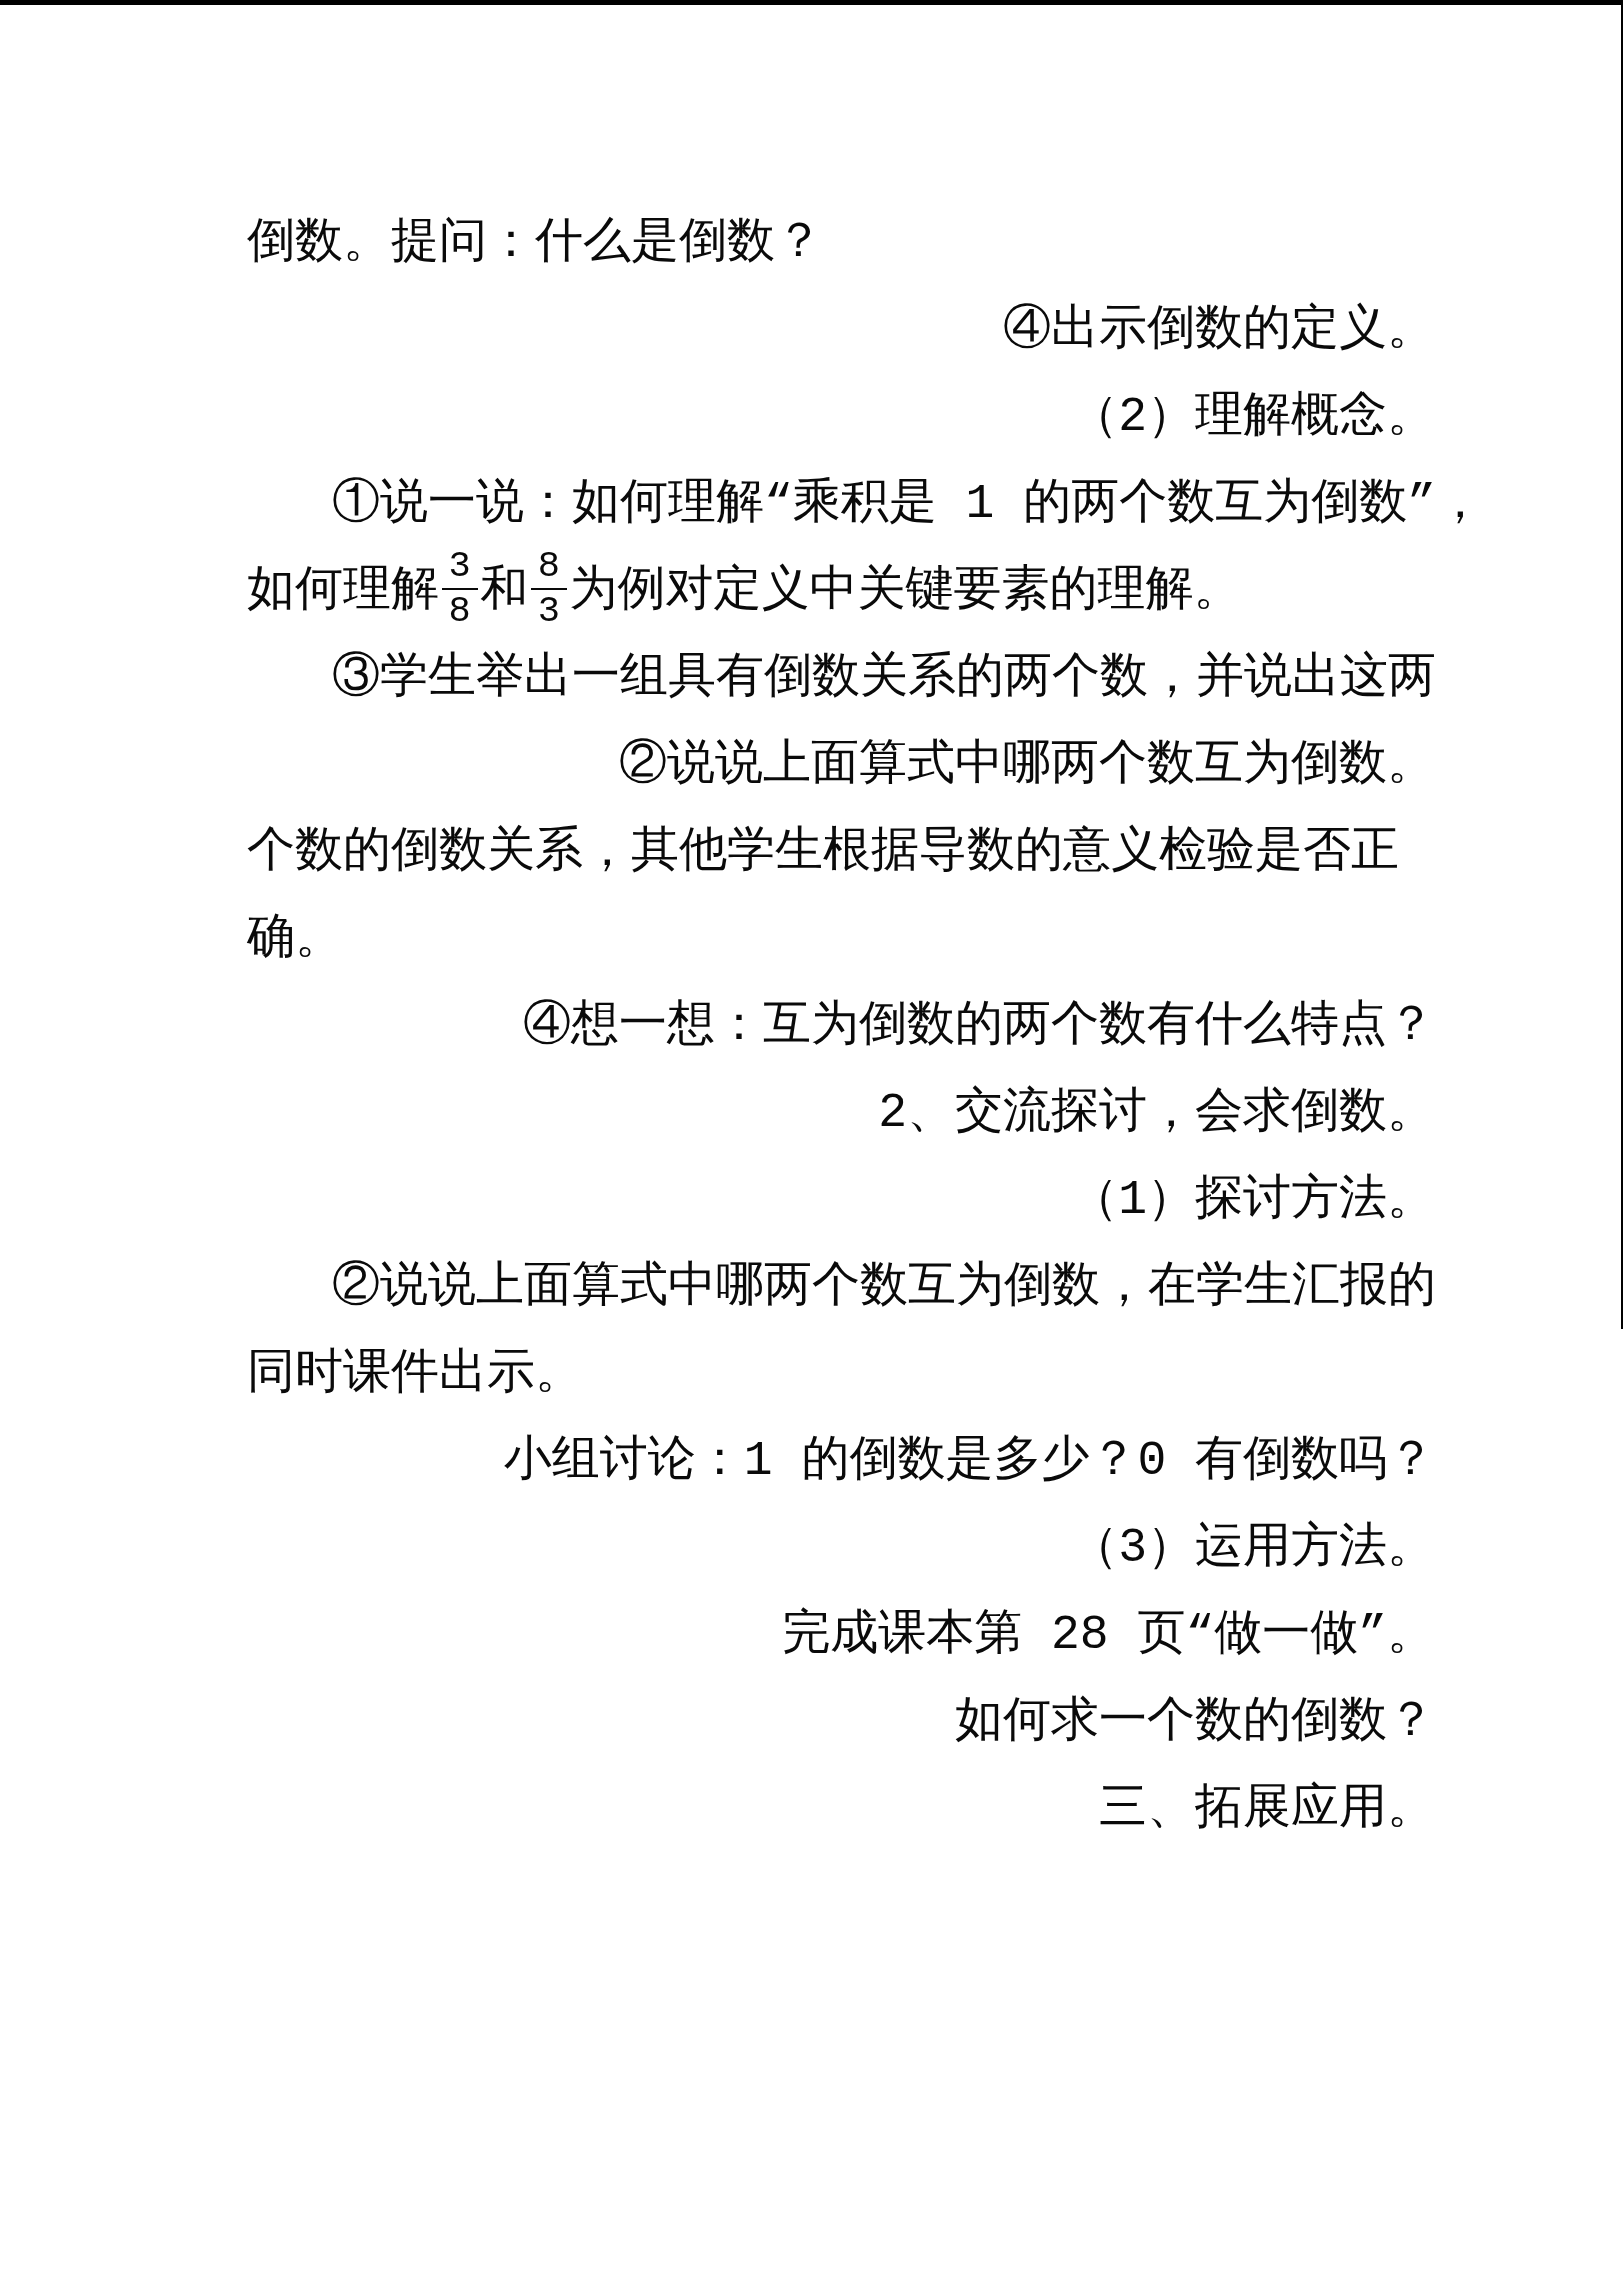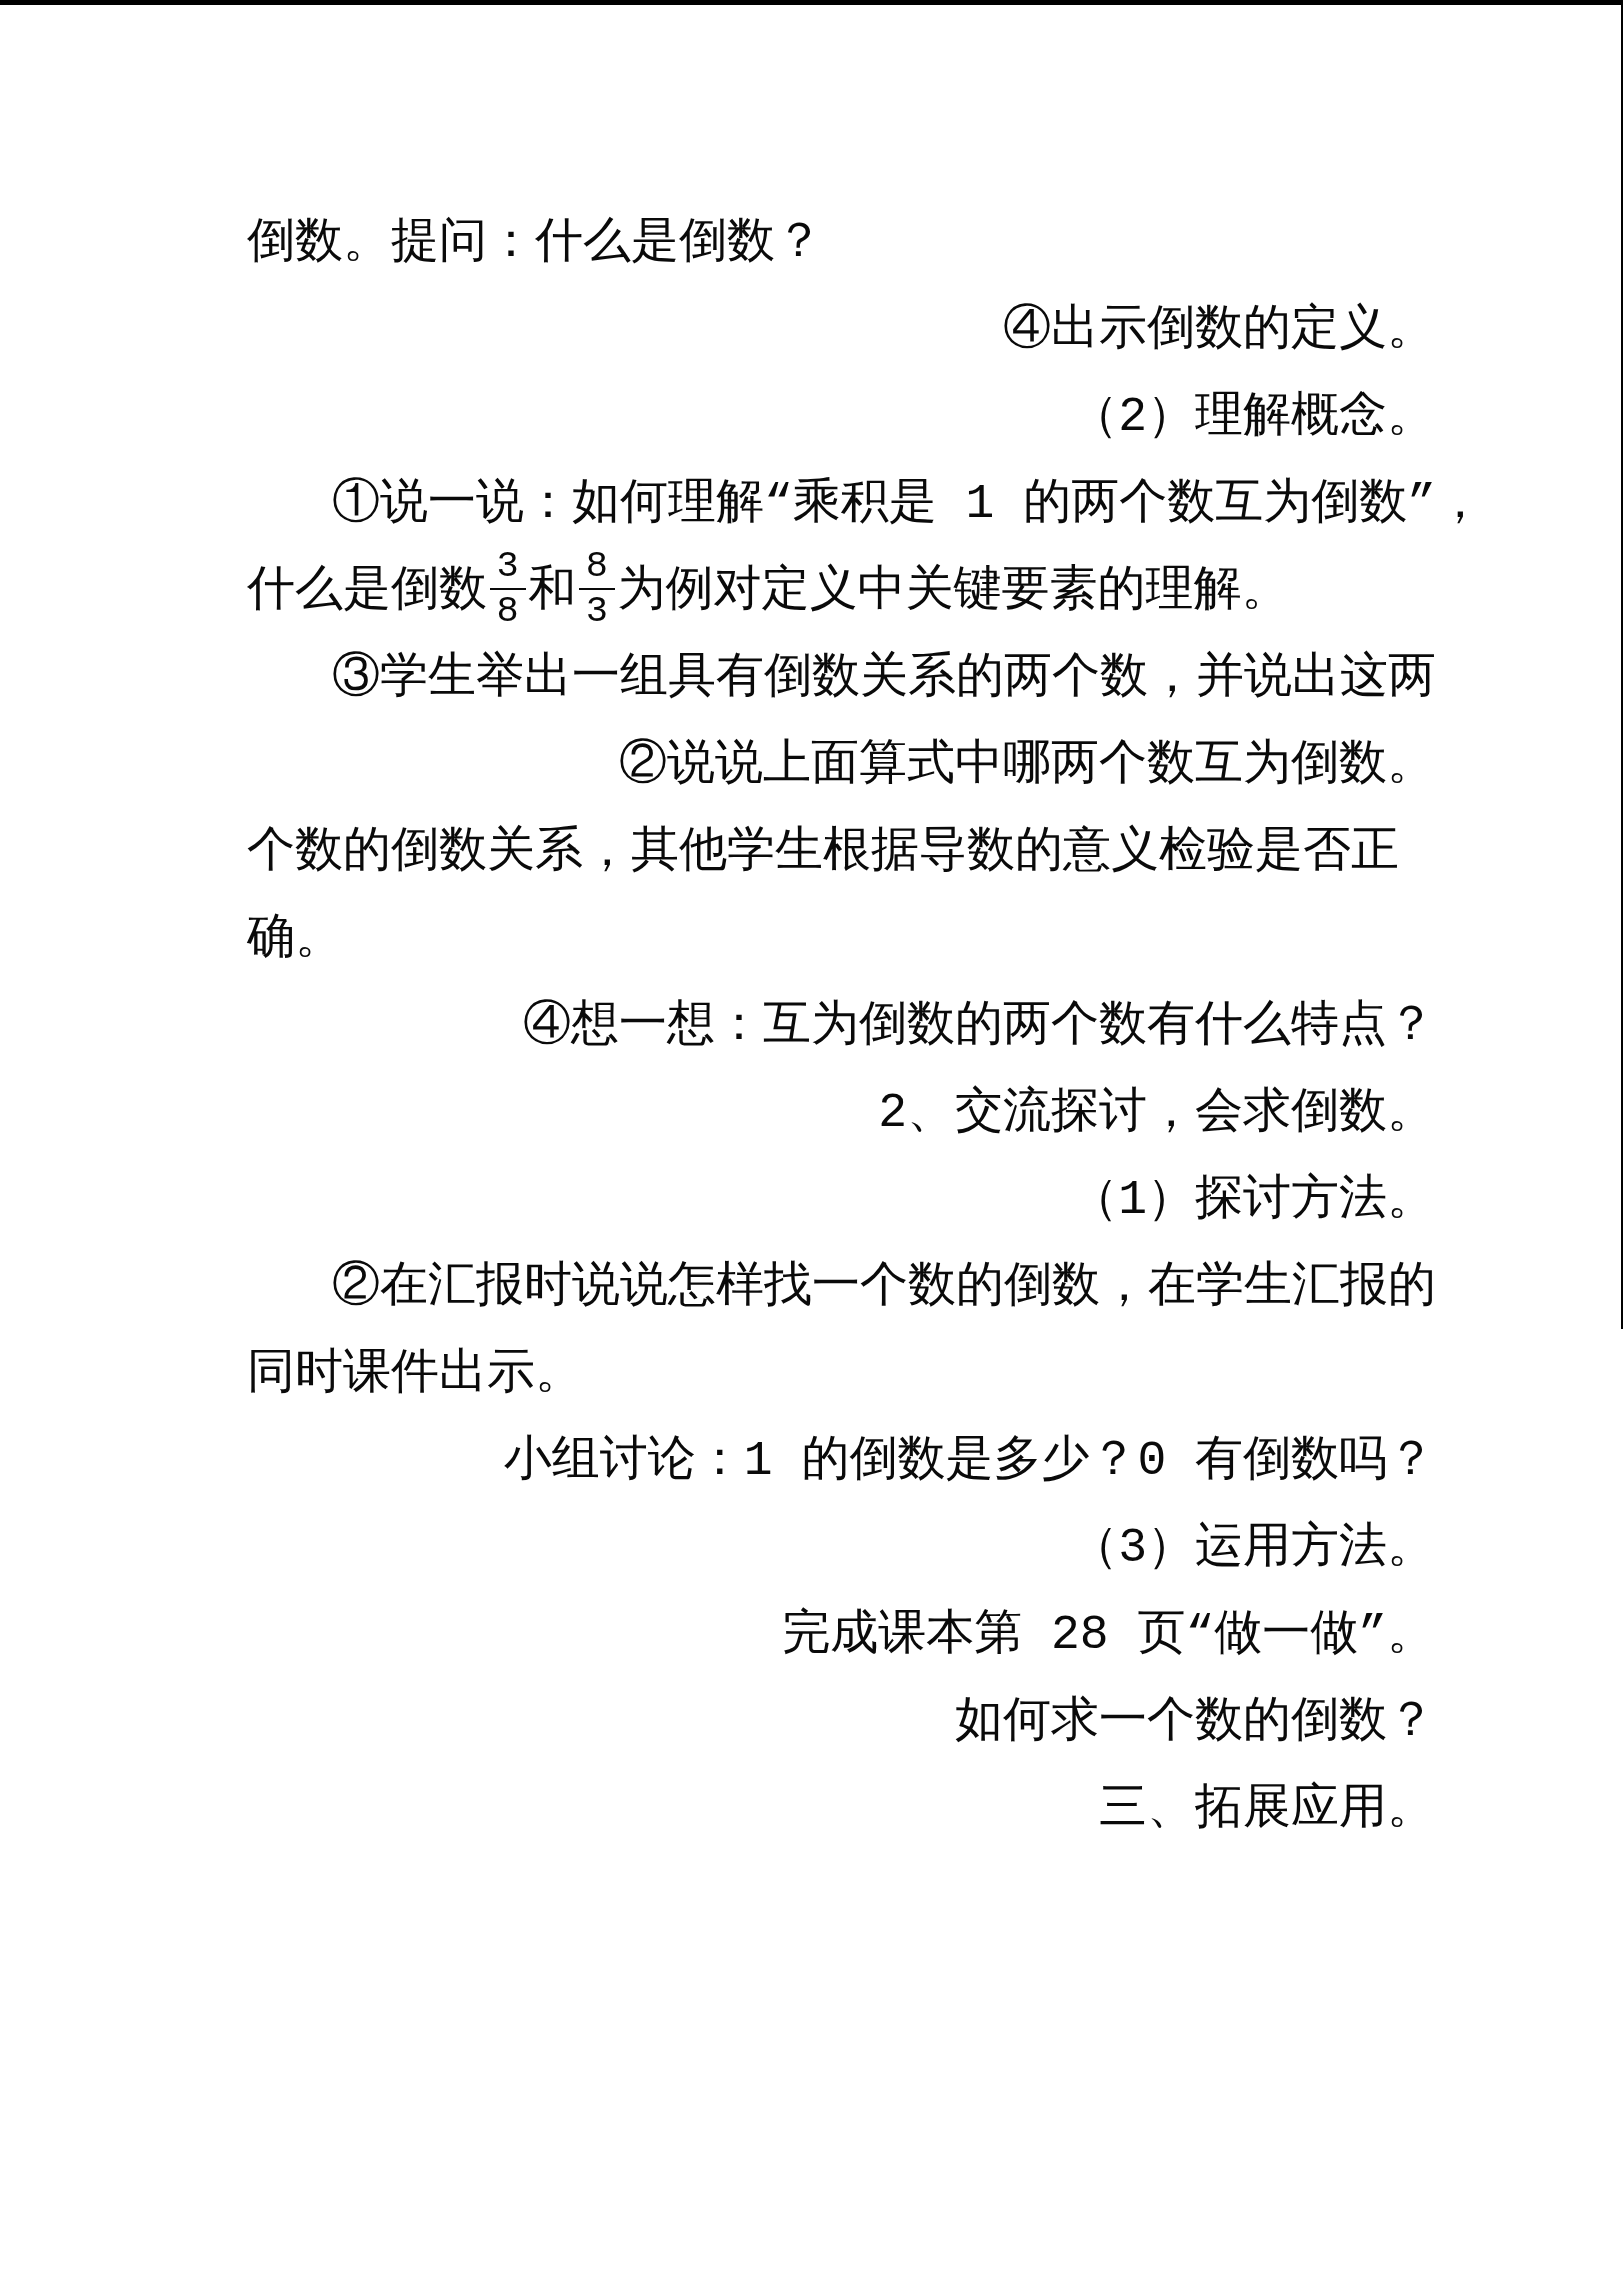--- a/index.html
+++ b/index.html
@@ -66,37 +66,37 @@
   <div class="top-border"></div>
   <div class="right-border"></div>
 
   <div class="doc">
     <div class="line">倒数。提问：什么是倒数？</div>
     <div class="line indent">④出示倒数的定义。</div>
     <div class="line indent">（2）理解概念。</div>
     <div class="line indent">①说一说：如何理解“乘积是 1 的两个数互为倒数”，</div>
 
     <div class="line">
-      <span>什么是倒数</span><span class="frac">
+      <span>如何理解</span><span class="frac">
           <span class="num">3</span>
           <span class="den">8</span>
         </span><span>和</span><span class="frac">
           <span class="num">8</span>
           <span class="den">3</span>
         </span><span>为例对定义中关键要素的理解。</span>
     </div>
 
     <div class="line indent">③学生举出一组具有倒数关系的两个数，并说出这两</div>
     <div class="line indent">②说说上面算式中哪两个数互为倒数。</div>
     <div class="line">个数的倒数关系，其他学生根据导数的意义检验是否正</div>
     <div class="line">确。</div>
     <div class="line indent">④想一想：互为倒数的两个数有什么特点？</div>
     <div class="line indent">2、交流探讨，会求倒数。</div>
     <div class="line indent">（1）探讨方法。</div>
-    <div class="line indent">②在汇报时说说怎样找一个数的倒数，在学生汇报的</div>
+    <div class="line indent">②说说上面算式中哪两个数互为倒数，在学生汇报的</div>
     <div class="line">同时课件出示。</div>
     <div class="line indent">小组讨论：1 的倒数是多少？0 有倒数吗？</div>
     <div class="line indent">（3）运用方法。</div>
     <div class="line indent">完成课本第 28 页“做一做”。</div>
     <div class="line indent">如何求一个数的倒数？</div>
     <div class="line indent">三、拓展应用。</div>
   </div>
 </div>
 
 

